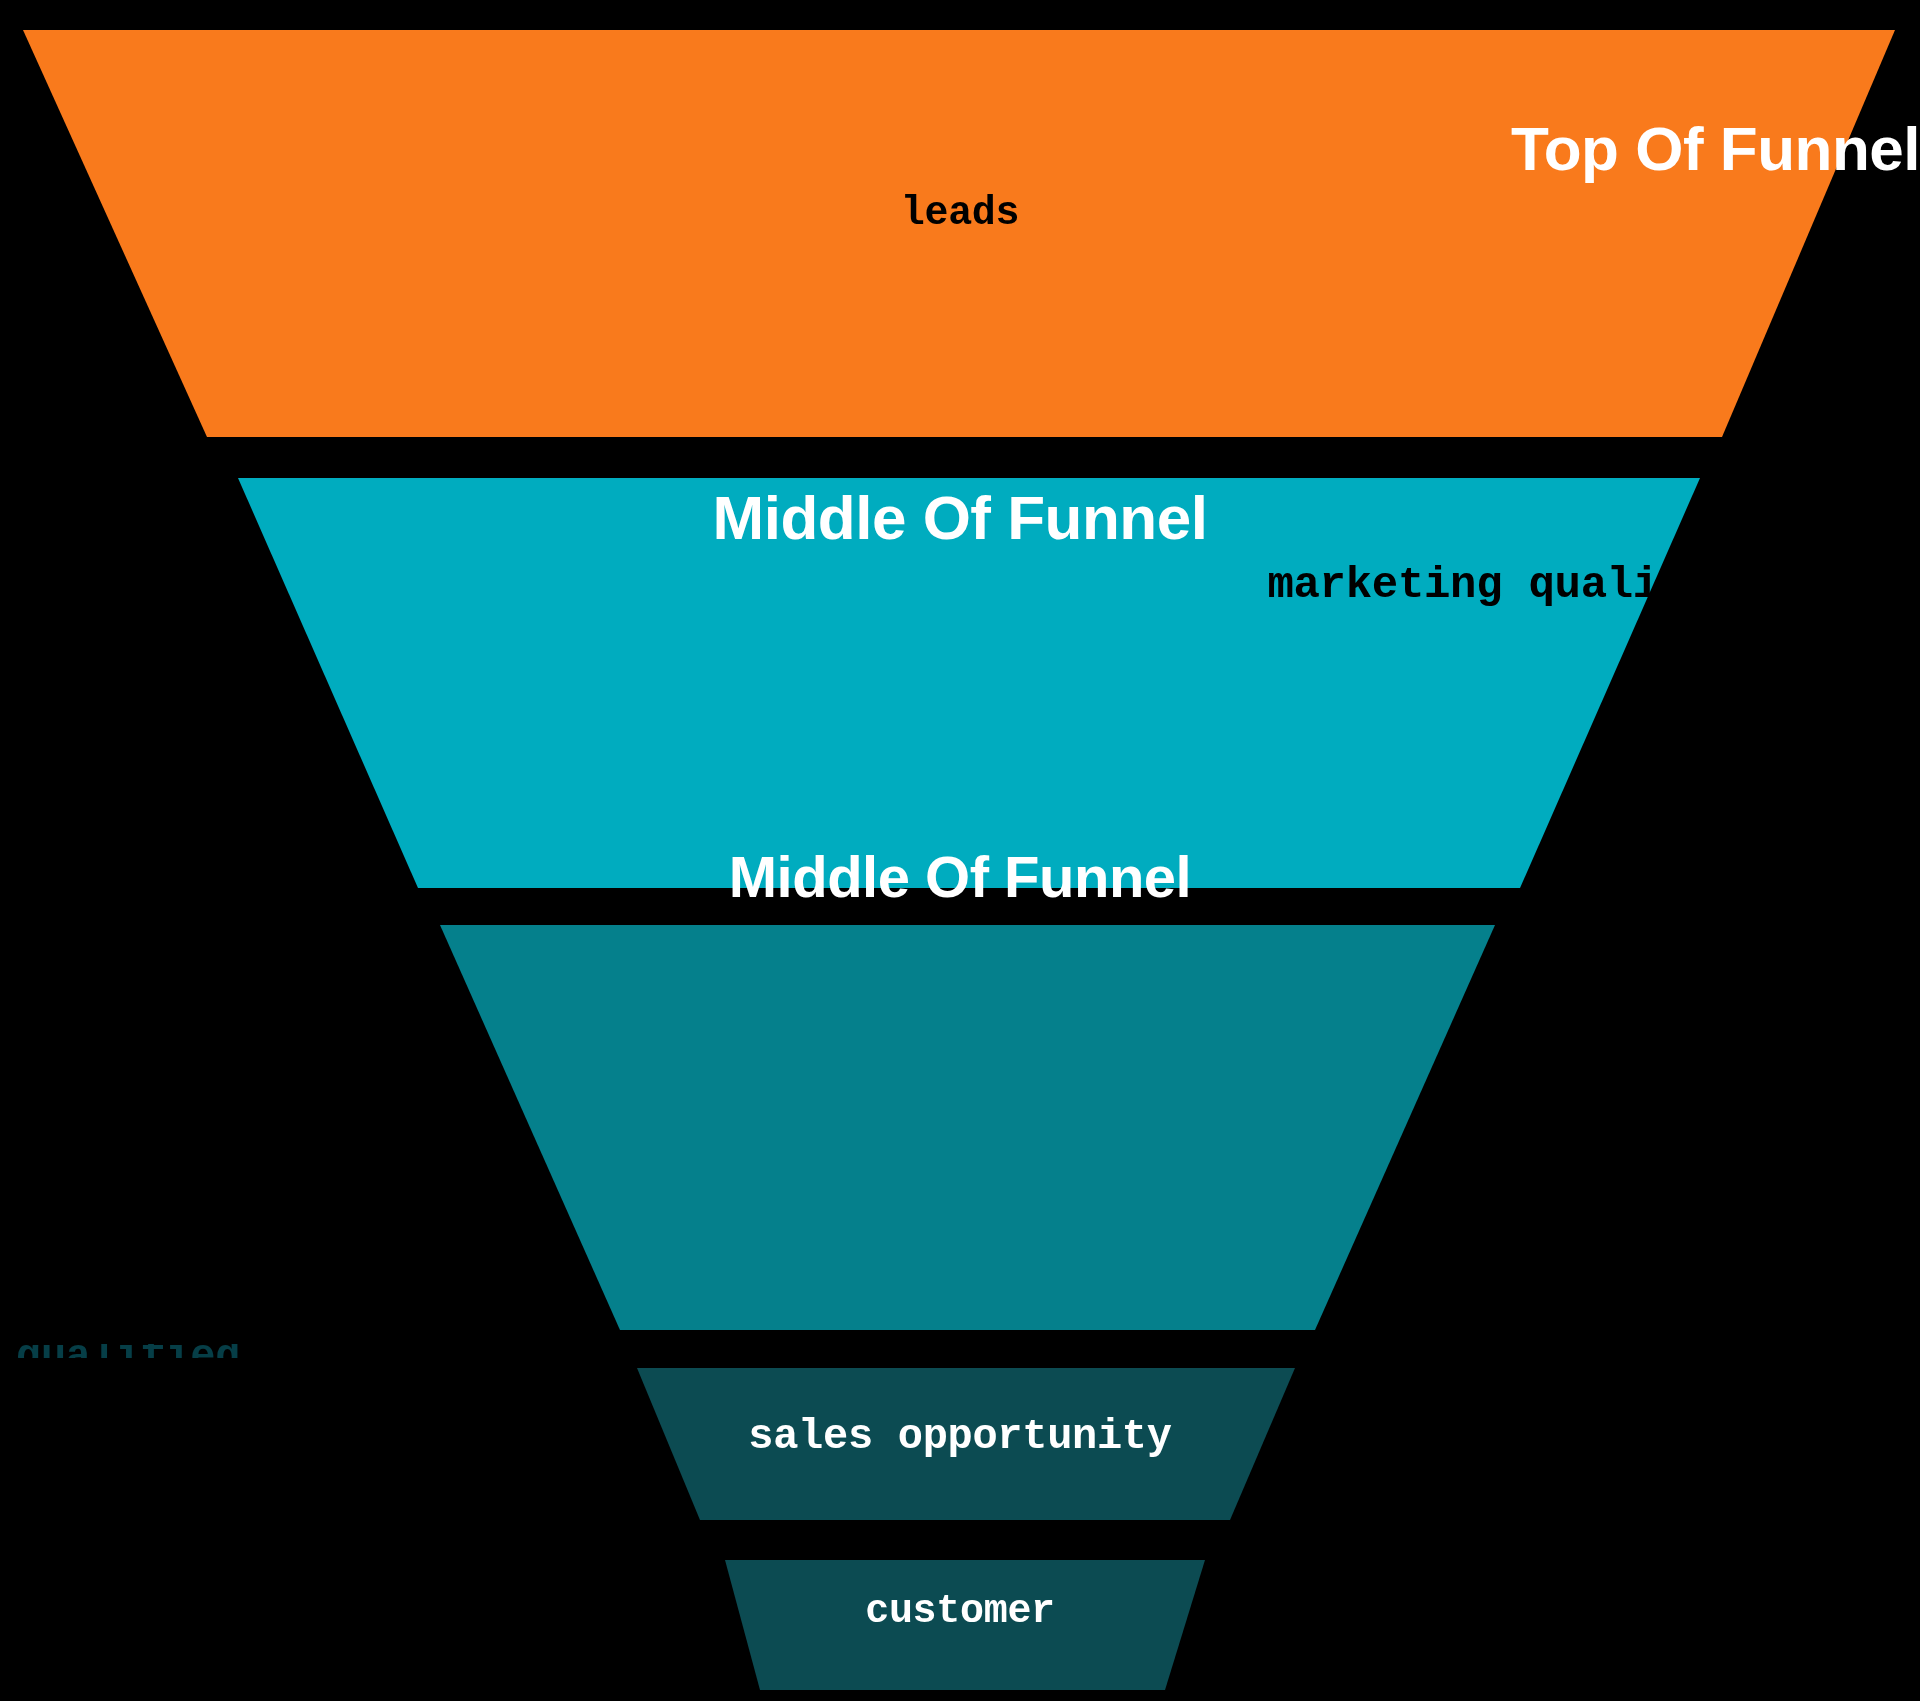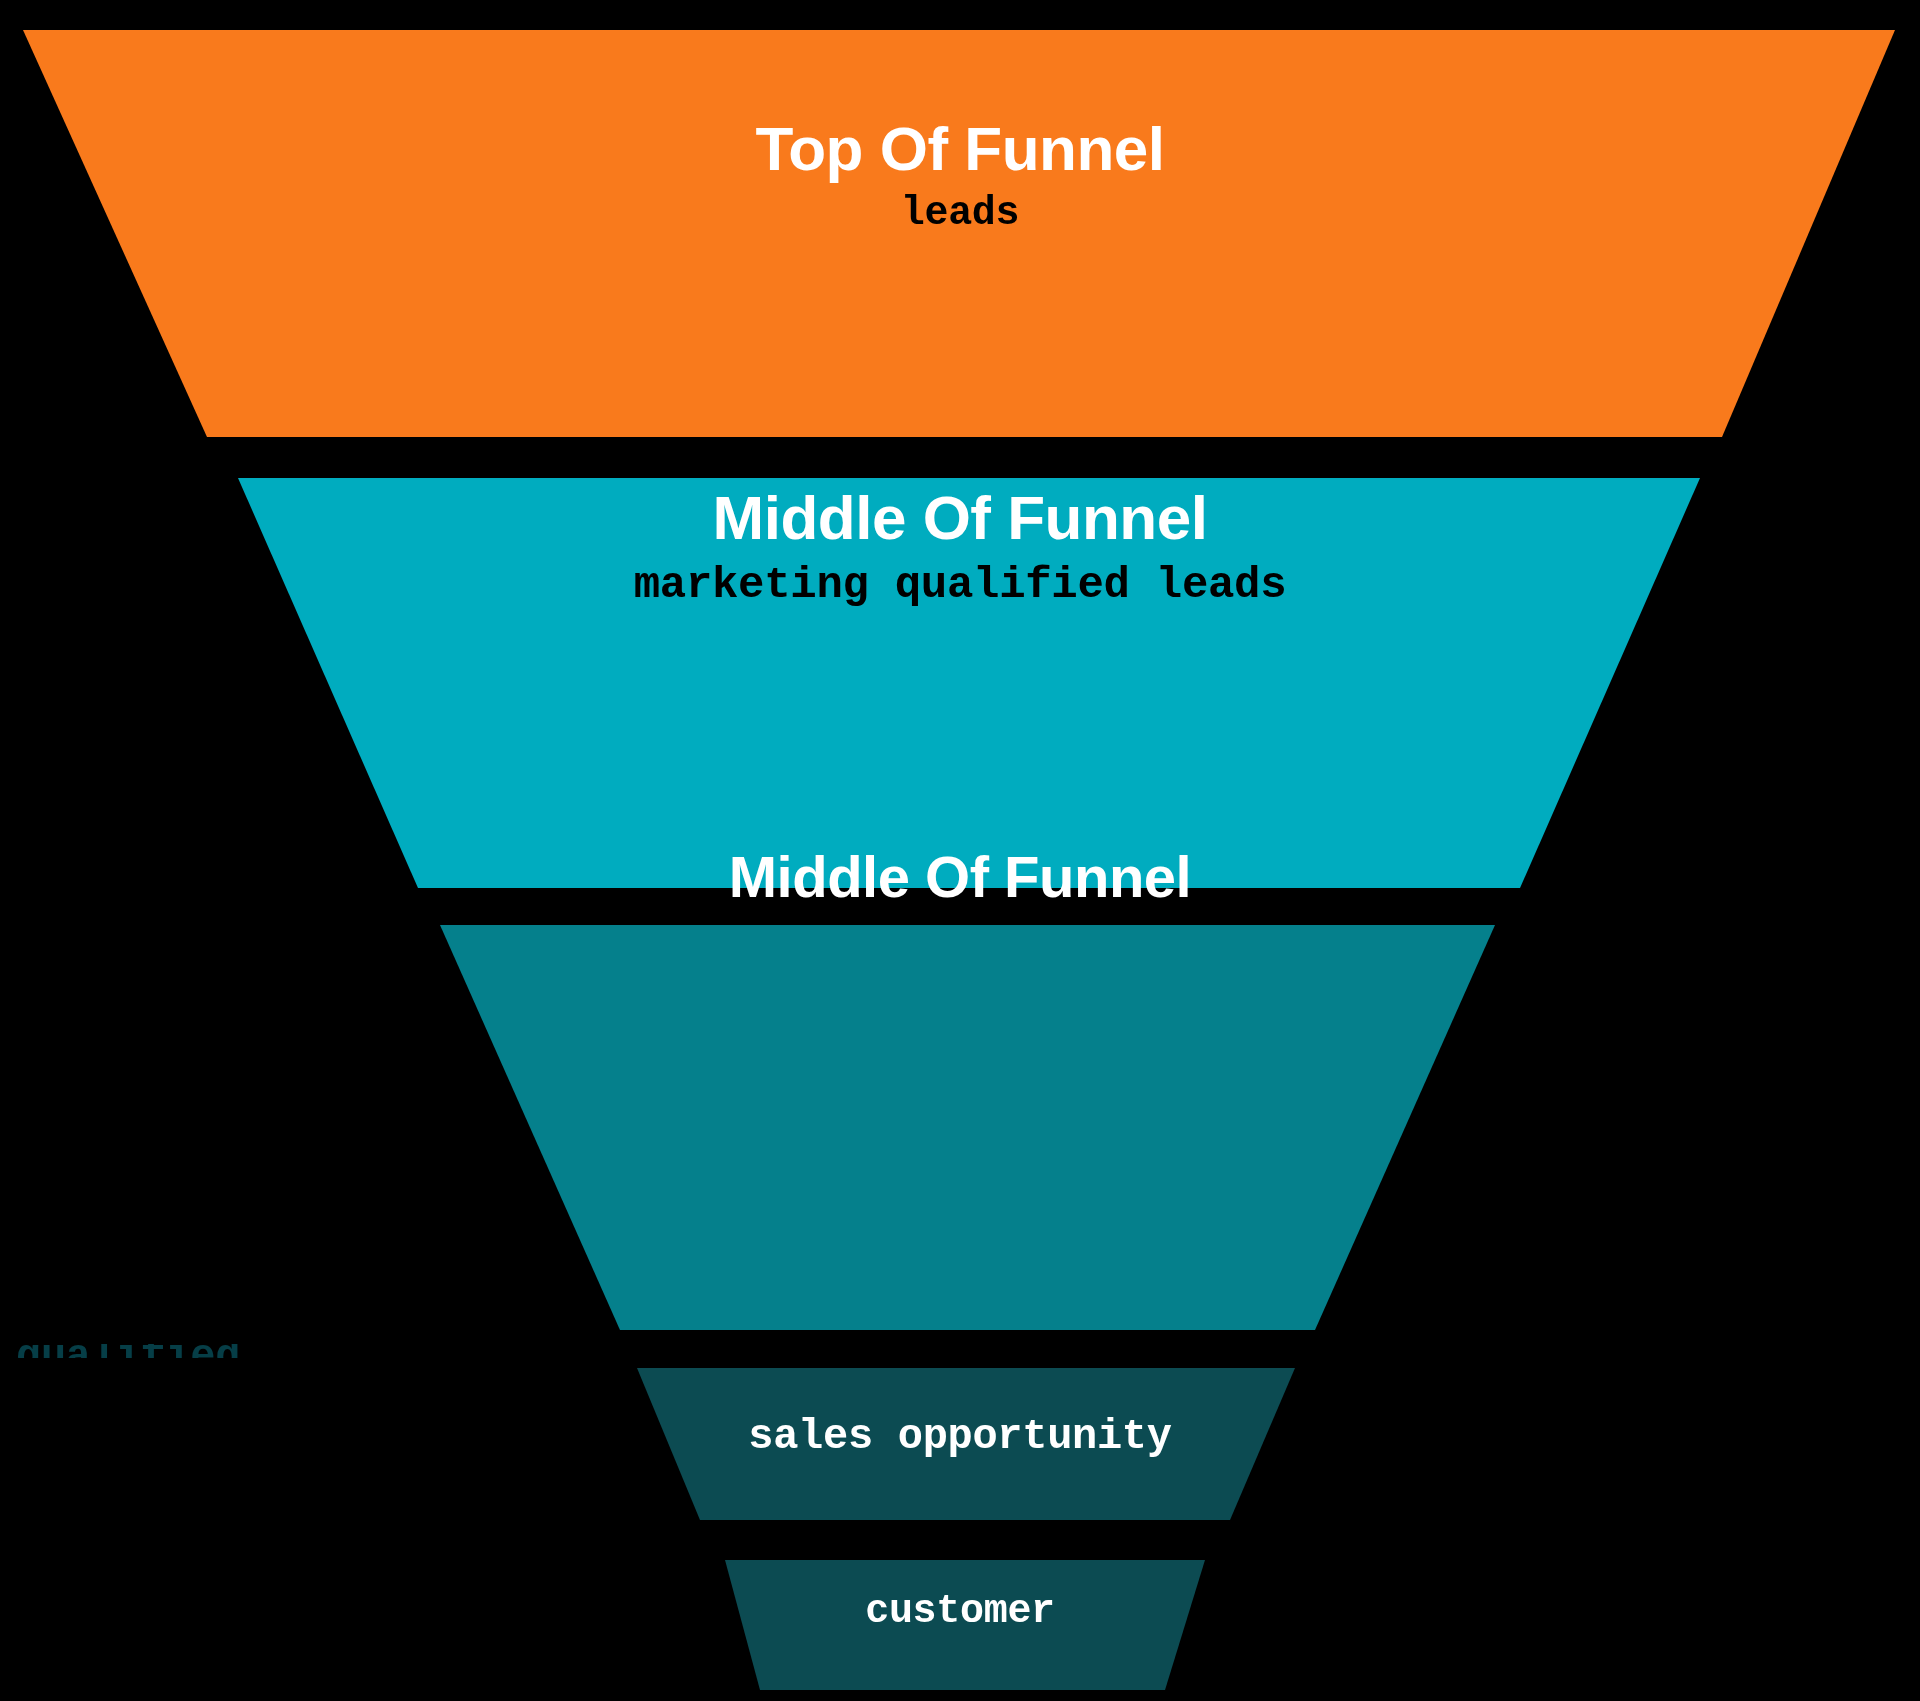--- a/index.html
+++ b/index.html
@@ -130,27 +130,27 @@
     <polygon fill="#f97a1c" points="23,30 1895,30 1722,437 207,437"></polygon>
     <polygon fill="#00acbf" points="238,478 1700,478 1520,888 418,888"></polygon>
     <polygon fill="#05808c" points="440,925 1495,925 1315,1330 620,1330"></polygon>
     <polygon fill="#0c4b52" points="637,1368 1295,1368 1230,1520 700,1520"></polygon>
     <polygon fill="#0c4b52" points="725,1560 1205,1560 1165,1690 760,1690"></polygon>
   </svg>
 
   <div class="stage-labels">
 
     <div class="stage-label-group" id="label-tofu">
-      <span class="stage-title" style="color: rgb(255, 255, 255);">Top Of Funnel</span>
+      <span class="stage-title" style="color: rgb(255, 255, 255); text-align: right;">Top Of Funnel</span>
       <span class="stage-sub" style="color: rgb(0, 0, 0);">leads</span>
     </div>
 
     <div class="stage-label-group" id="label-mofu">
       <span class="stage-title" style="color: rgb(255, 255, 255);">Middle Of Funnel</span>
-      <span class="stage-sub" style="color: rgb(0, 0, 0);">marketing qualified leads</span>
+      <span class="stage-sub" style="color: rgb(0, 0, 0); text-align: right;">marketing qualified leads</span>
     </div>
 
     <div class="stage-label-group" id="label-bofu">
       <span class="stage-title" style="color: rgb(255, 255, 255);">Middle Of Funnel</span>
     </div>
 
     <div id="label-bofu-clipped">
       <span class="stage-sub">qualified</span>
     </div>
 

